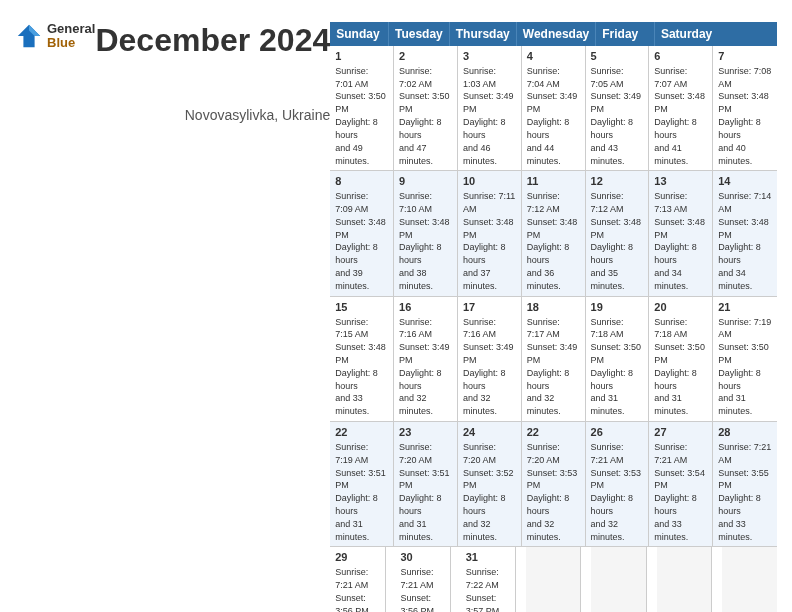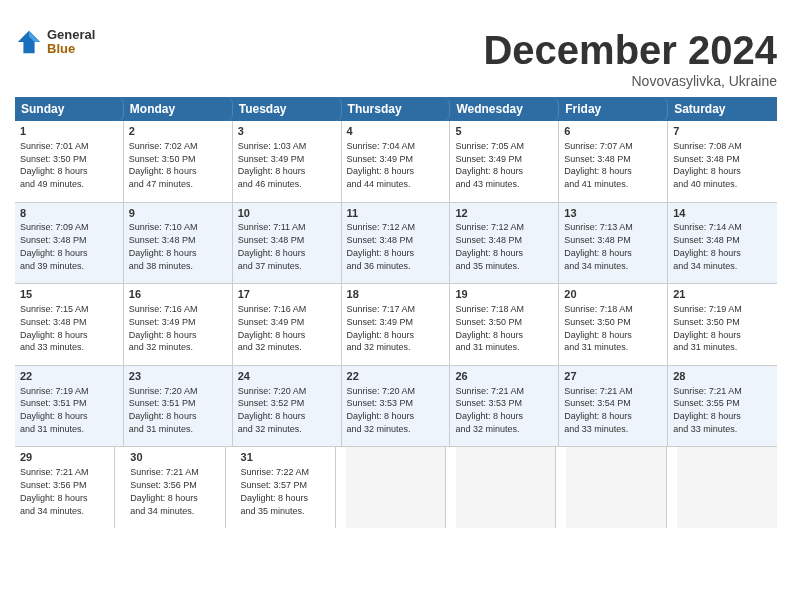--- a/index.html
+++ b/index.html
@@ -6,23 +6,22 @@
     body {
       width: 792px;
       height: 612px;
       font-family: Arial, sans-serif;
       background: #fff;
       overflow: hidden;
     }
     .page {
       width: 792px;
       height: 556px;
-      padding: 28px 15px;
-      display: flex;
-      flex-direction: column;
+      padding: 22px 15px;
+      display: flex;
     }
     .header {
       display: flex;
       justify-content: space-between;
       align-items: flex-start;
       margin-bottom: 8px;
     }
     .logo {
       display: flex;
       align-items: center;
@@ -44,46 +43,46 @@
       color: #a16207;
     }
     .logo-icon {
       width: 28px;
       height: 28px;
     }
     .title-block {
       text-align: right;
     }
     .month-title {
-      font-size: 40px;
+      font-size: 32px;
       font-weight: bold;
       color: #333;
     }
     .location {
       font-size: 14px;
       color: #555;
+      margin-top: 48px;
     }
     .calendar {
       flex: 1;
       display: flex;
       flex-direction: column;
     }
     .cal-header {
       display: grid;
       grid-template-columns: repeat(7, 1fr);
       background: #2e6da4;
     }
     .cal-header-cell {
       color: #fff;
       font-size: 12px;
       font-weight: bold;
       text-align: left;
       padding: 5px 6px;
       border-right: 1px solid #4a85b8;
-      border-radius: 7px;
     }
     .cal-header-cell:last-child { border-right: none; }
     .cal-body {
       flex: 1;
       display: flex;
       flex-direction: column;
     }
     .cal-row {
       display: grid;
       grid-template-columns: repeat(7, 1fr);
@@ -133,21 +132,20 @@
     </div>
     <div class="title-block">
       <div class="month-title">December 2024</div>
       <div class="location">Novovasylivka, Ukraine</div>
     </div>
   </div>
 
   <div class="calendar">
     <div class="cal-header">
       <div class="cal-header-cell">Sunday</div>
-      <div class="cal-header-cell">Monday</div>
       <div class="cal-header-cell">Tuesday</div>
       <div class="cal-header-cell">Thursday</div>
       <div class="cal-header-cell">Wednesday</div>
       <div class="cal-header-cell">Friday</div>
       <div class="cal-header-cell">Saturday</div>
     </div>
     <div class="cal-body" id="cal-body">
     <div class="cal-row">
           <div class="cal-cell"><span class="day-num">1</span><span class="info" style="white-space: pre-line;">Sunrise: 7:01 AM
 Sunset: 3:50 PM

